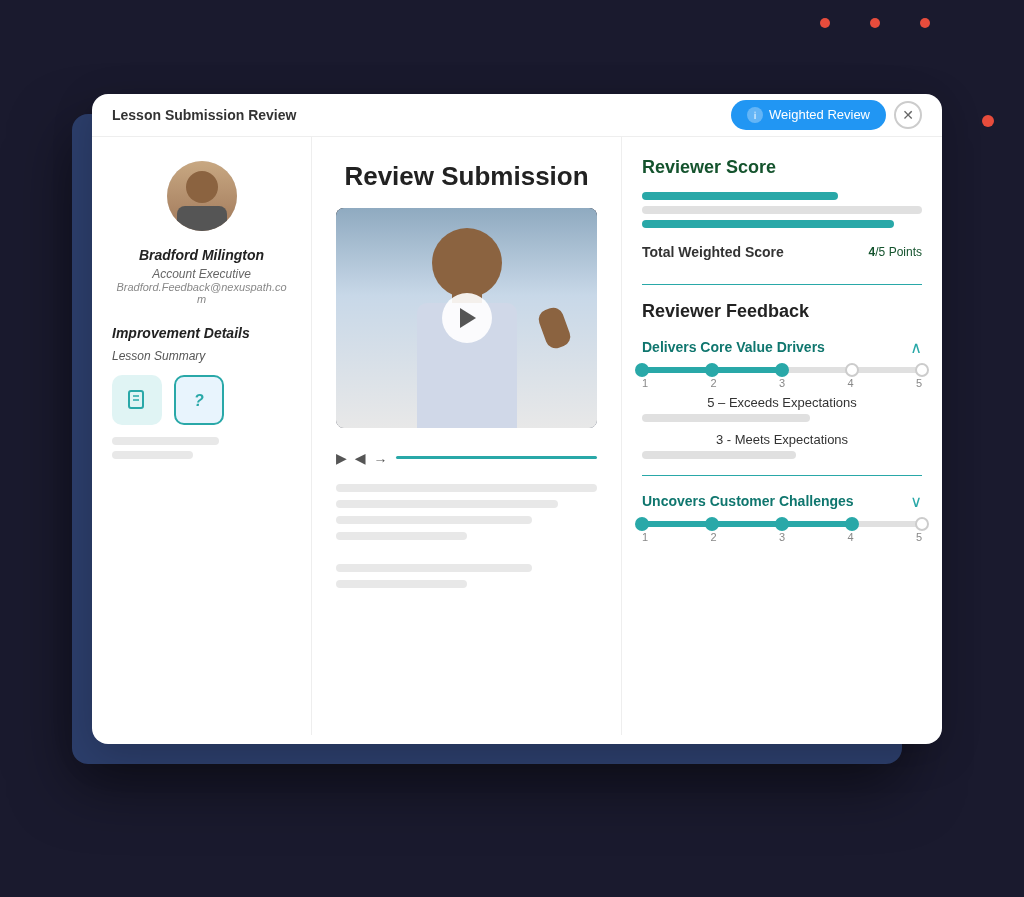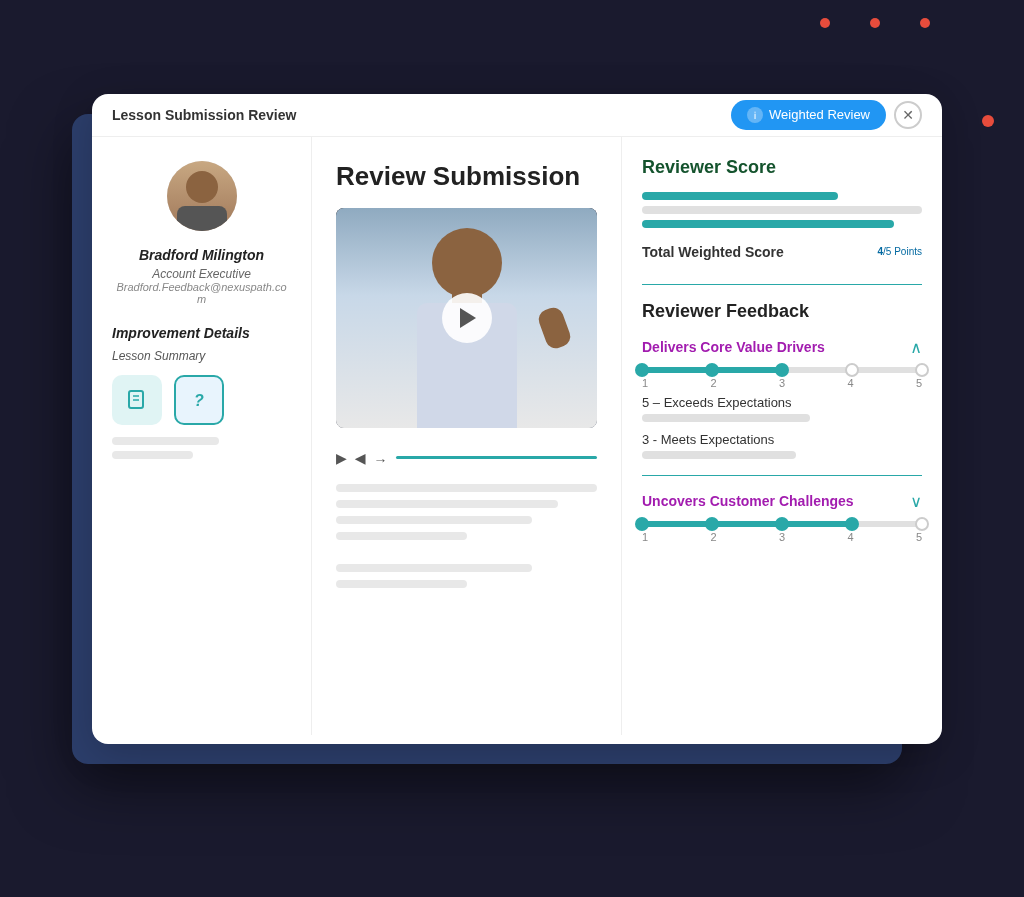--- a/index.html
+++ b/index.html
@@ -230,20 +230,21 @@
     }
     .placeholder-short { width: 60%; }
     .placeholder-shorter { width: 45%; }
 
     
     .center-content {
       flex: 1;
       padding: 24px 24px;
       overflow-y: auto;
       border-right: 1px solid #eee;
+      text-align: center;
     }
     .review-title {
       font-size: 26px;
       font-weight: 700;
       color: #222;
       margin-bottom: 16px;
     }
     .video-container {
       width: 100%;
       height: 220px;
@@ -386,22 +387,22 @@
       justify-content: space-between;
       margin-bottom: 20px;
       padding-bottom: 4px;
     }
     .total-score-label {
       font-size: 14px;
       font-weight: 600;
       color: #333;
     }
     .total-score-value {
-      font-size: 10px;
-      color: #0369a1;
+      font-size: 12px;
+      color: #14532d;
     }
     .total-score-value strong {
       font-weight: 700;
     }
 
     .divider {
       height: 1px;
       background: #29a8a8;
       margin-bottom: 16px;
     }
@@ -419,21 +420,21 @@
     }
     .accordion-header {
       display: flex;
       align-items: center;
       justify-content: space-between;
       margin-bottom: 10px;
     }
     .accordion-label {
       font-size: 14px;
       font-weight: 600;
-      color: #a21caf;
+      color: #0f766e;
     }
     .accordion-chevron {
       color: #29a8a8;
       font-size: 16px;
     }
 
     
     .slider-container {
       margin-bottom: 6px;
     }
@@ -472,20 +473,21 @@
       color: #888;
     }
 
     .feedback-row {
       margin-bottom: 10px;
     }
     .feedback-row-label {
       font-size: 13px;
       color: #333;
       margin-bottom: 4px;
+      text-align: center;
     }
     .feedback-row-bar {
       height: 8px;
       border-radius: 4px;
       background: #e0e0e0;
       width: 60%;
     }
 
     .accordion-item-collapsed .accordion-header {
       margin-bottom: 10px;

